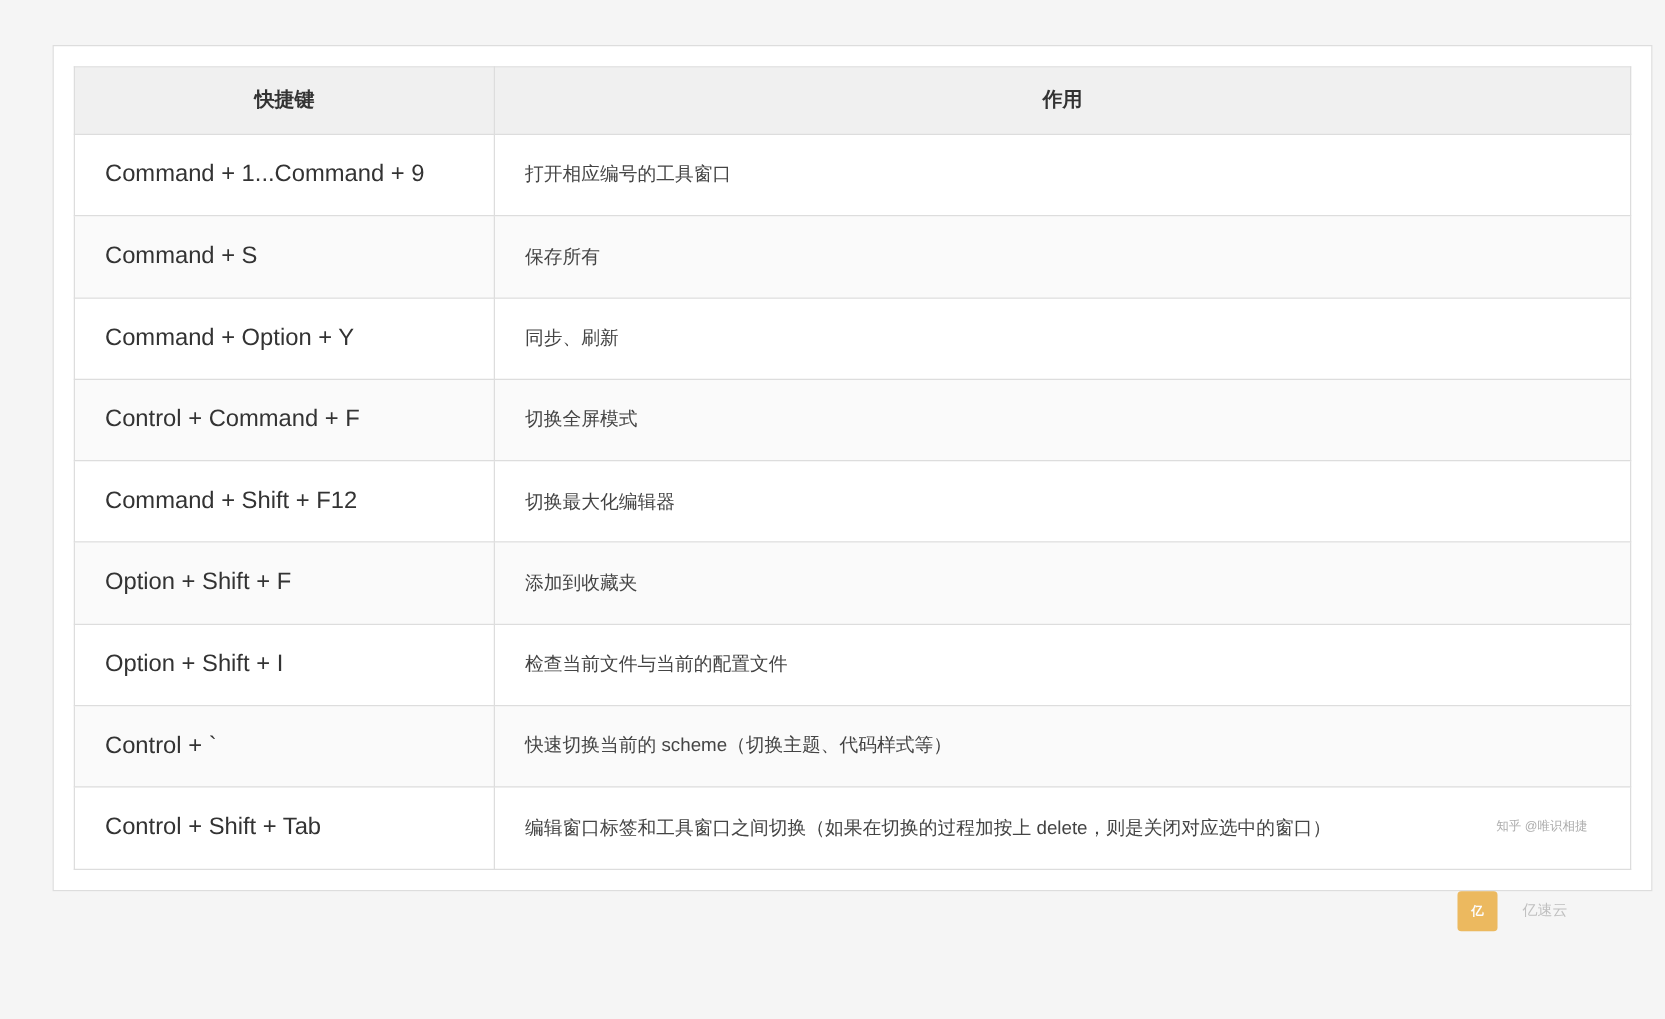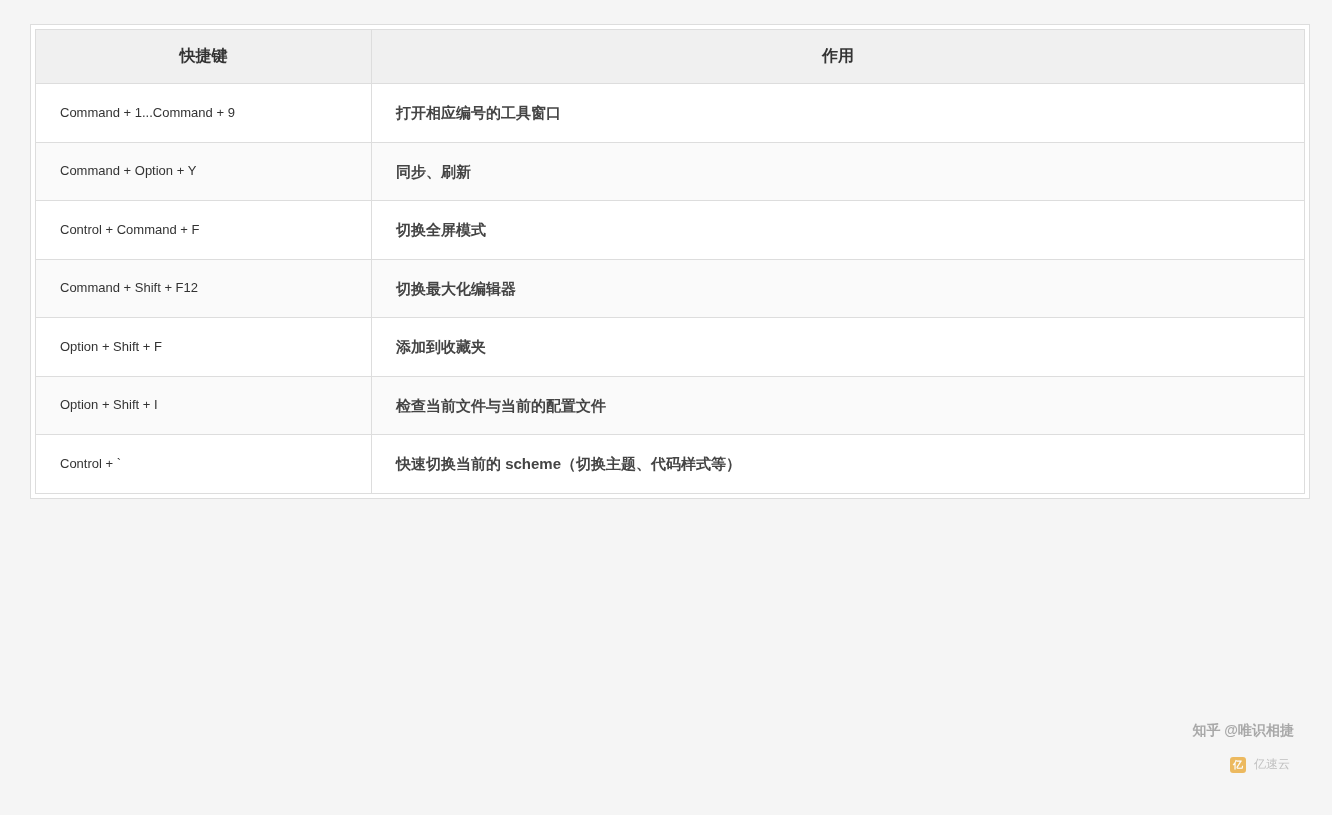--- a/index.html
+++ b/index.html
@@ -1,17 +1,17 @@
 <!DOCTYPE html>
 <html><head>
   <meta charset="utf-8">
   <style>
     * {
       margin: 0;
-      padding: 4px;
+      padding: 16px;
       box-sizing: border-box;
     }
 
     body {
       background: #f5f5f5;
       font-family: "PingFang SC", "Microsoft YaHei", "Helvetica Neue", Arial, sans-serif;
       font-size: 15px;
       color: #333;
       width: 1332px;
       min-height: 815px;
@@ -45,49 +45,47 @@
     tbody tr td {
       padding: 16px 24px;
       border: 1px solid #ddd;
       vertical-align: middle;
       line-height: 1.7;
     }
 
     tbody tr td:first-child {
       width: 336px;
       color: #333;
-      font-size: 13px;
+      font-size: 19px;
       margin-top: 28px;
     }
 
     tbody tr td:last-child {
       color: #444;
       font-size: 15px;
-      font-weight: bold;
     }
 
     tbody tr:nth-child(even) {
       background: #fafafa;
     }
 
     .watermark {
       position: fixed;
       bottom: 30px;
       right: 30px;
       display: flex;
       flex-direction: column;
       align-items: flex-end;
       gap: 4px;
       opacity: 0.7;
     }
 
     .watermark-zhihu {
-      font-size: 14px;
+      font-size: 10px;
       color: #888;
-      font-weight: bold;
     }
 
     .watermark-yisu {
       font-size: 12px;
       color: #aaa;
       display: flex;
       align-items: center;
       gap: 4px;
     }
 
@@ -114,20 +112,24 @@
         <th>快捷键</th>
         <th>作用</th>
       </tr>
     </thead>
     <tbody id="table-body">
     <tr>
           <td>Command + 1...Command + 9</td>
           <td>打开相应编号的工具窗口</td>
         </tr>
         <tr>
+          <td>Command + S</td>
+          <td>保存所有</td>
+        </tr>
+        <tr>
           <td>Command + Option + Y</td>
           <td>同步、刷新</td>
         </tr>
         <tr>
           <td>Control + Command + F</td>
           <td>切换全屏模式</td>
         </tr>
         <tr>
           <td>Command + Shift + F12</td>
           <td>切换最大化编辑器</td>
@@ -137,20 +139,24 @@
           <td>添加到收藏夹</td>
         </tr>
         <tr>
           <td>Option + Shift + I</td>
           <td>检查当前文件与当前的配置文件</td>
         </tr>
         <tr>
           <td>Control + `</td>
           <td>快速切换当前的 scheme（切换主题、代码样式等）</td>
         </tr>
+        <tr>
+          <td>Control + Shift + Tab</td>
+          <td>编辑窗口标签和工具窗口之间切换（如果在切换的过程加按上 delete，则是关闭对应选中的窗口）</td>
+        </tr>
       </tbody>
   </table>
 </div>
 
 <div class="watermark">
   <div class="watermark-zhihu">知乎 @唯识相捷</div>
   <div class="watermark-yisu">
     <span class="yisu-icon">亿</span>
     <span>亿速云</span>
   </div>

